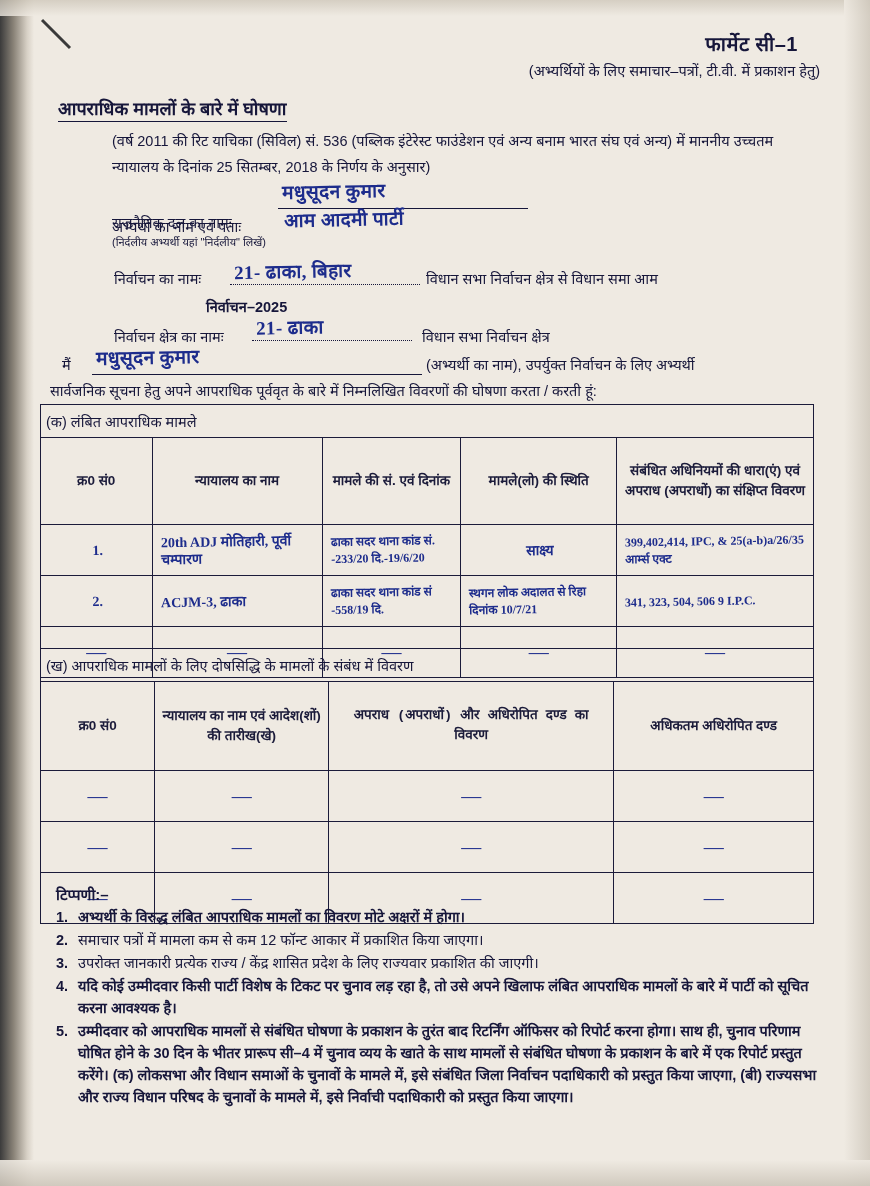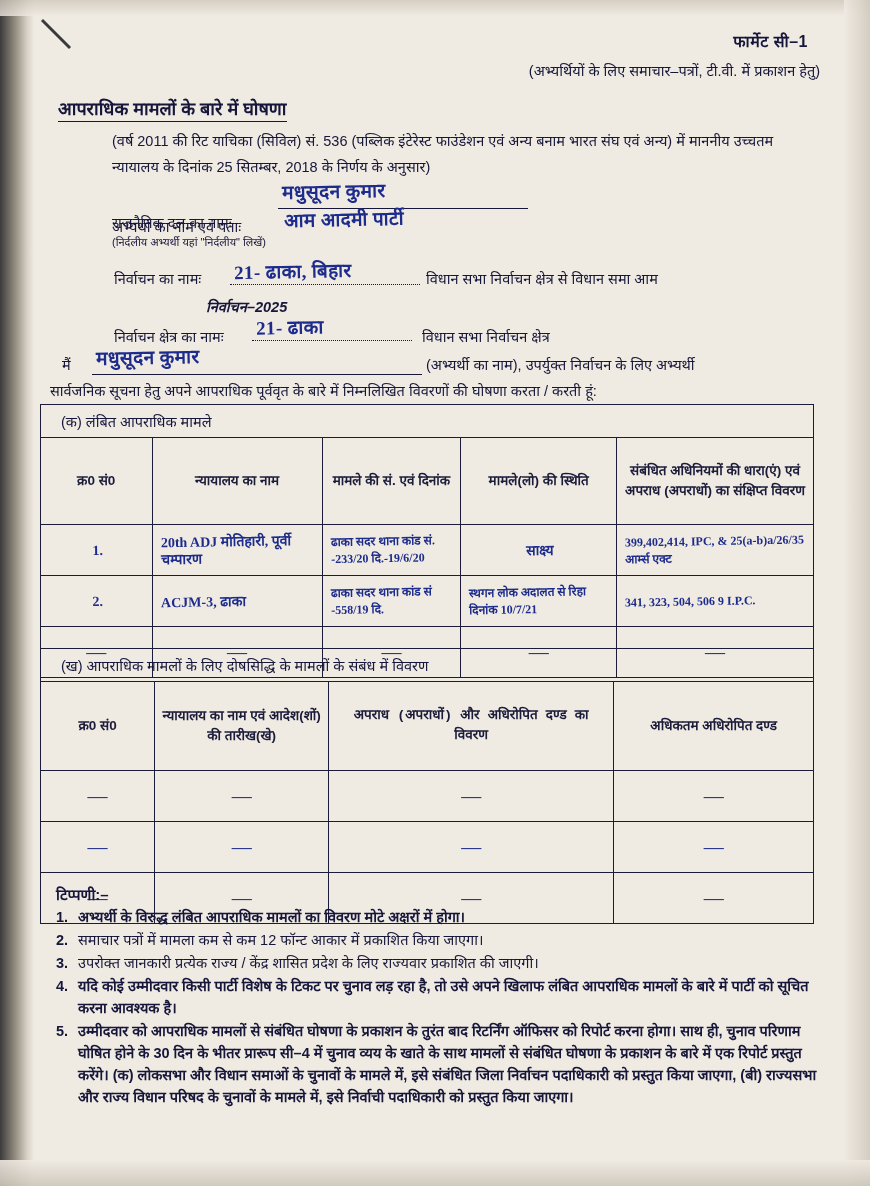--- a/index.html
+++ b/index.html
@@ -55,22 +55,22 @@
     width: 810px;
     height: 1186px;
   }
   .print {
     font-family: "Liberation Sans", sans-serif;
     color: #16163a;
   }
   
   .form-code {
     position: absolute;
-    right: 36px; top: 30px;
-    font-size: 16px;
+    right: 46px; top: 30px;
+    font-size: 20px;
     font-weight: bold;
     letter-spacing: .5px;
   }
   .form-sub {
     position: absolute;
     right: 24px; top: 60px;
     font-size: 14.5px;
   }
   .title {
     position: absolute;
@@ -130,21 +130,21 @@
   }
   table.decl th {
     font-weight: bold;
     font-size: 13.5px;
     line-height: 20px;
   }
   .sec-head {
     text-align: left !important;
     font-weight: normal !important;
     font-size: 14.5px;
-    padding: 6px 20px !important;
+    padding: 6px 5px !important;
   }
   td.cell {
     height: 42px;
     position: relative;
   }
   .cellhand {
     font-family: "Liberation Serif", serif;
     color: #1d2c8c;
     font-size: 14px;
     font-weight: bold;
@@ -216,21 +216,21 @@
     <div class="solidline" style="left:244px; top:208px; width:250px;"></div>
 
     <div class="lbl print" style="left:78px; top:212px;">राजनैतिक दल का नामः</div>
     <div class="hand" style="left:250px; top:206px;">आम आदमी पार्टी</div>
     <div class="lbl-small print" style="left:78px; top:234px;">(निर्दलीय अभ्यर्थी यहां "निर्दलीय" लिखें)</div>
 
     <div class="lbl print" style="left:80px; top:268px;">निर्वाचन का नामः</div>
     <div class="hand" style="left:200px; top:258px;">21- ढाका, बिहार</div>
     <div class="dotline" style="left:196px; top:284px; width:190px;"></div>
     <div class="lbl print" style="left:392px; top:268px;">विधान सभा निर्वाचन क्षेत्र से विधान समा आम</div>
-    <div class="lbl print" style="left:172px; top:296px; font-weight:bold;font-style:italic;">निर्वाचन–2025</div>
+    <div class="lbl print" style="left:172px; top:296px; font-weight:bold;">निर्वाचन–2025</div>
 
     <div class="lbl print" style="left:80px; top:326px;">निर्वाचन क्षेत्र का नामः</div>
     <div class="hand" style="left:222px; top:314px;">21- ढाका</div>
     <div class="dotline" style="left:218px; top:340px; width:160px;"></div>
     <div class="lbl print" style="left:388px; top:326px;">विधान सभा निर्वाचन क्षेत्र</div>
 
     <div class="lbl print" style="left:28px; top:354px;">मैं</div>
     <div class="hand" style="left:62px; top:344px;">मधुसूदन कुमार</div>
     <div class="solidline" style="left:58px; top:374px; width:330px;"></div>
     <div class="lbl print" style="left:392px; top:354px;">(अभ्यर्थी का नाम), उपर्युक्त निर्वाचन के लिए अभ्यर्थी</div>

